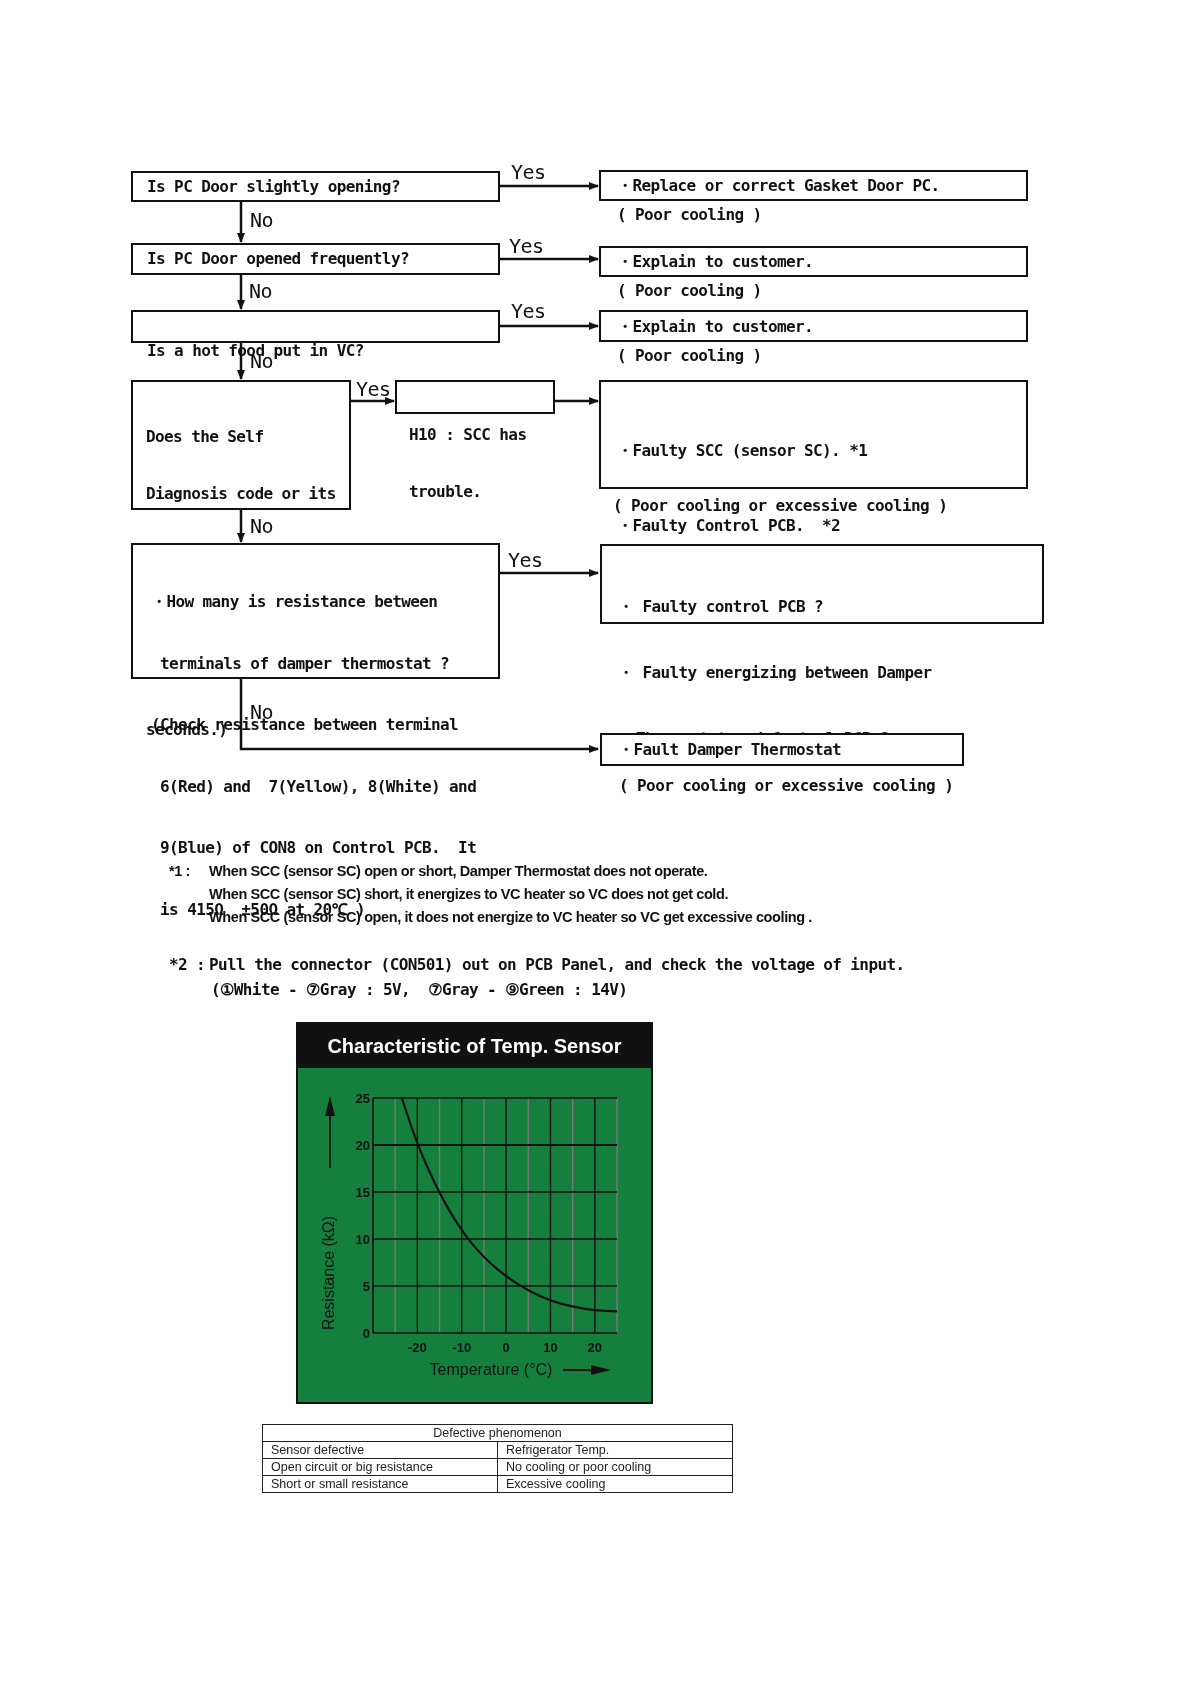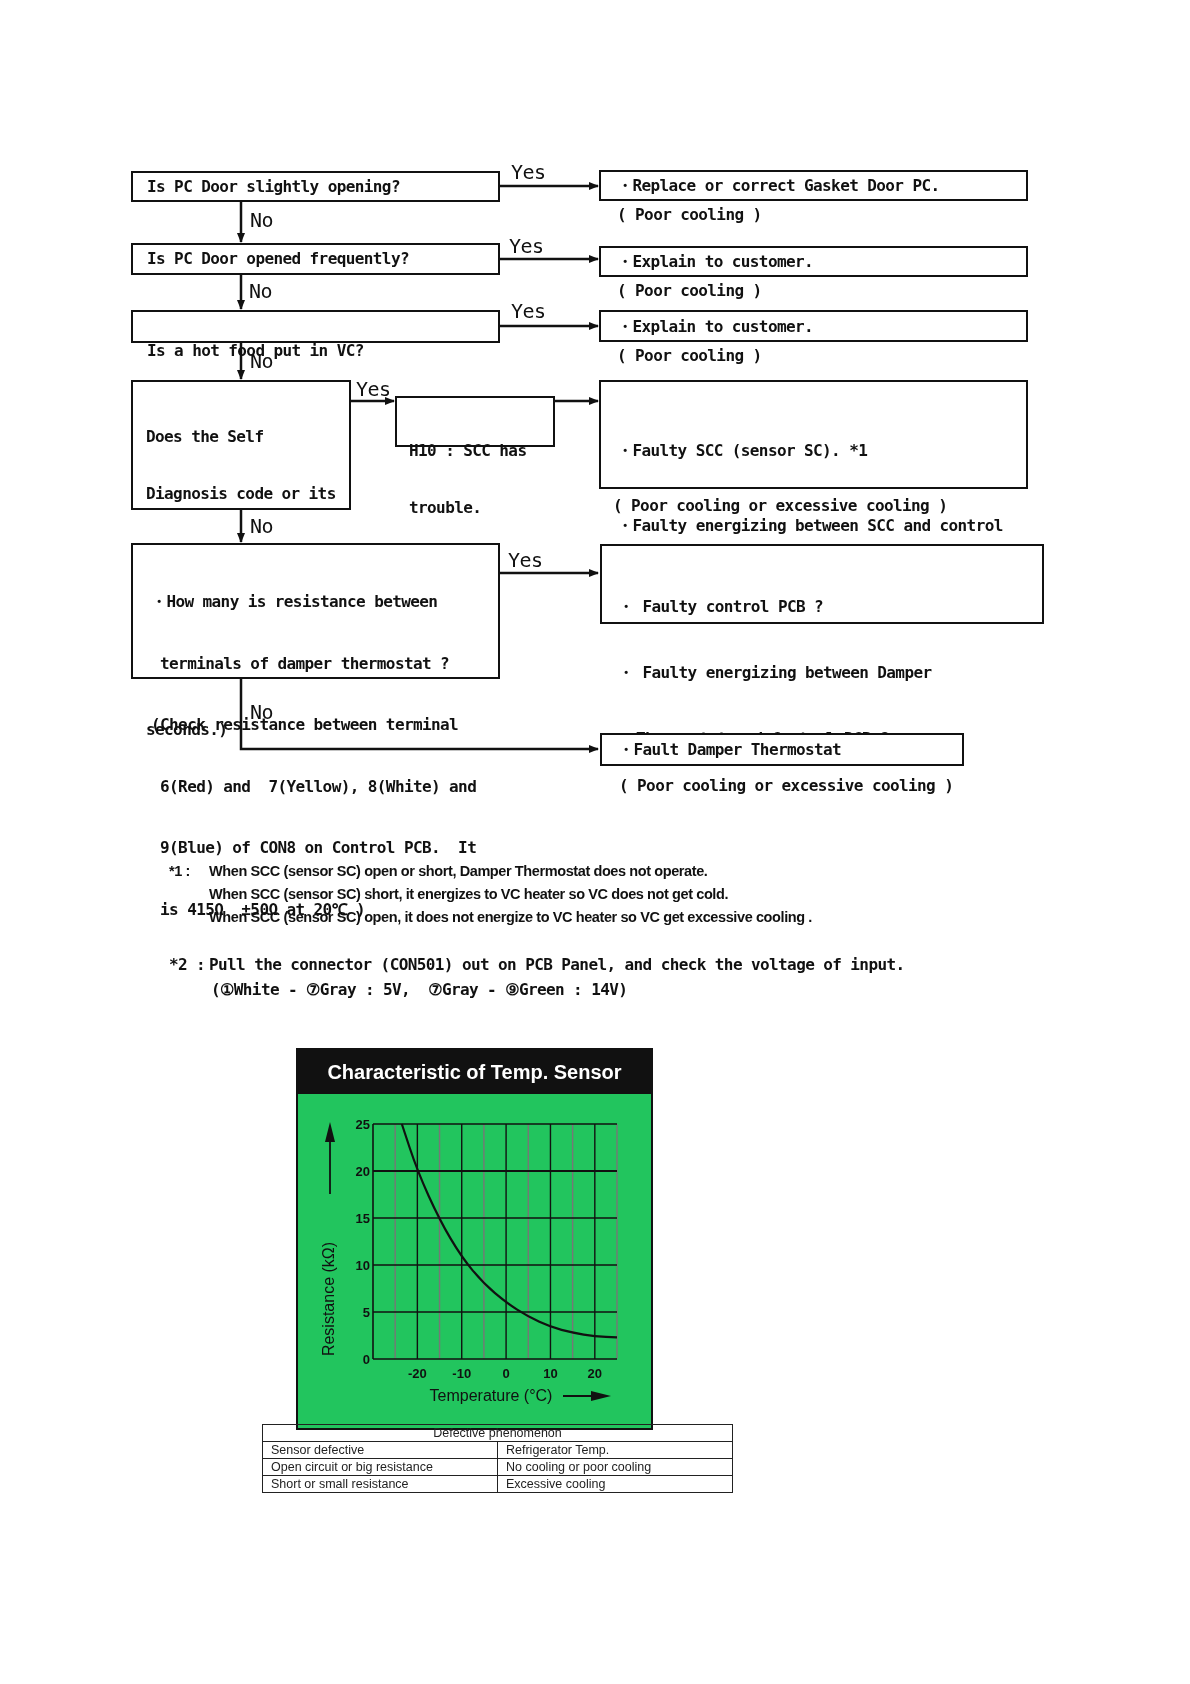--- a/index.html
+++ b/index.html
@@ -6,21 +6,21 @@
   body { width:1190px; height:1684px; position:relative; overflow:hidden;
          font-family:"DejaVu Sans Mono","Liberation Mono",monospace; color:#111; }
   .abs { position:absolute; }
   .box { position:absolute; border:2px solid #111; background:#fff; box-sizing:border-box; }
   .q { font-size:16px; font-weight:bold; line-height:20px; letter-spacing:-0.6px; white-space:pre; }
   .lbl { position:absolute; font-size:20px; font-weight:normal; letter-spacing:-0.5px; }
   .note { position:absolute; font-size:16px; font-weight:bold; letter-spacing:-0.6px; white-space:pre; }
   .foot { position:absolute; font-family:"Liberation Sans",sans-serif; font-size:14.5px; font-weight:bold; letter-spacing:-0.4px; white-space:pre; }
   .foot2 { position:absolute; font-size:16px; font-weight:bold; letter-spacing:-0.6px; white-space:pre; }
   svg.lines { position:absolute; left:0; top:0; }
-  .chart-frame { position:absolute; left:296px; top:1022px; width:357px; height:382px; border:2px solid #111; box-sizing:border-box; background:#22c55e;margin-top:26px; }
+  .chart-frame { position:absolute; left:296px; top:1022px; width:357px; height:382px; border:2px solid #111; box-sizing:border-box; background:#15803d; }
   .chart-title { position:absolute; left:0; top:0; width:100%; height:44px; background:#111; color:#fff;
                  font-family:"Liberation Sans",sans-serif; font-weight:bold; font-size:20px; line-height:44px; text-align:center; }
   table.def { position:absolute; left:262px; top:1424px; width:471px; border-collapse:collapse;
               font-family:"Liberation Sans",sans-serif; font-size:12.5px; color:#222; }
   table.def td { border:1.5px solid #222; padding:0 8px; height:16px; line-height:15px; }
   table.def td.hd { text-align:center; }
   .btnicon { display:inline-block; width:14px; height:16px; border:1.5px solid #111; vertical-align:-3px; text-align:center; font-size:8px; line-height:16px; box-sizing:border-box; }
 </style>
 </head>
 <body>
@@ -72,21 +72,21 @@
     <div>Diagnosis code or its</div>
     <div>history appear?</div>
     <div><span>(Press “</span><span class="btnicon">▦</span><span>” button</span></div>
     <div>for more than 10</div>
     <div>seconds.)</div>
   </div>
 </div>
 <div class="lbl" style="left:356px;top:377px;">Yes</div>
 <div class="lbl" style="left:250px;top:514px;">No</div>
 
-<div class="box" style="left:395px;top:380px;width:160px;height:51px;margin-top:16px;">
+<div class="box" style="left:395px;top:380px;width:160px;height:34px;">
   <div class="q abs" style="left:12px;top:5px;line-height:19px;">
     <div>H10 : SCC has</div>
     <div>trouble.</div>
   </div>
 </div>
 
 <div class="box" style="left:131px;top:543px;width:369px;height:136px;">
   <div class="q abs" style="left:18px;top:6px;line-height:20.5px;">
     <div>・How many is resistance between</div>
     <div> terminals of damper thermostat ?</div>
@@ -110,20 +110,21 @@
 <div class="note" style="left:617px;top:281px;">( Poor cooling )</div>
 
 <div class="box" style="left:599px;top:310px;width:429px;height:32px;">
   <div class="q abs" style="left:16px;top:5px;">・Explain to customer.</div>
 </div>
 <div class="note" style="left:617px;top:346px;">( Poor cooling )</div>
 
 <div class="box" style="left:599px;top:380px;width:429px;height:109px;">
   <div class="q abs" style="left:16px;top:6px;line-height:25px;">
     <div>・Faulty SCC (sensor SC). *1</div>
+    <div>・Faulty Control PCB.  *2</div>
     <div>・Faulty energizing between SCC and control</div>
   </div>
 </div>
 <div class="note" style="left:613px;top:496px;">( Poor cooling or excessive cooling )</div>
 
 <div class="box" style="left:600px;top:544px;width:444px;height:80px;">
   <div class="q abs" style="left:16px;top:6px;line-height:22px;">
     <div>・ Faulty control PCB ?</div>
     <div>・ Faulty energizing between Damper</div>
     <div>  Thermostat and Control PCB ?</div>

